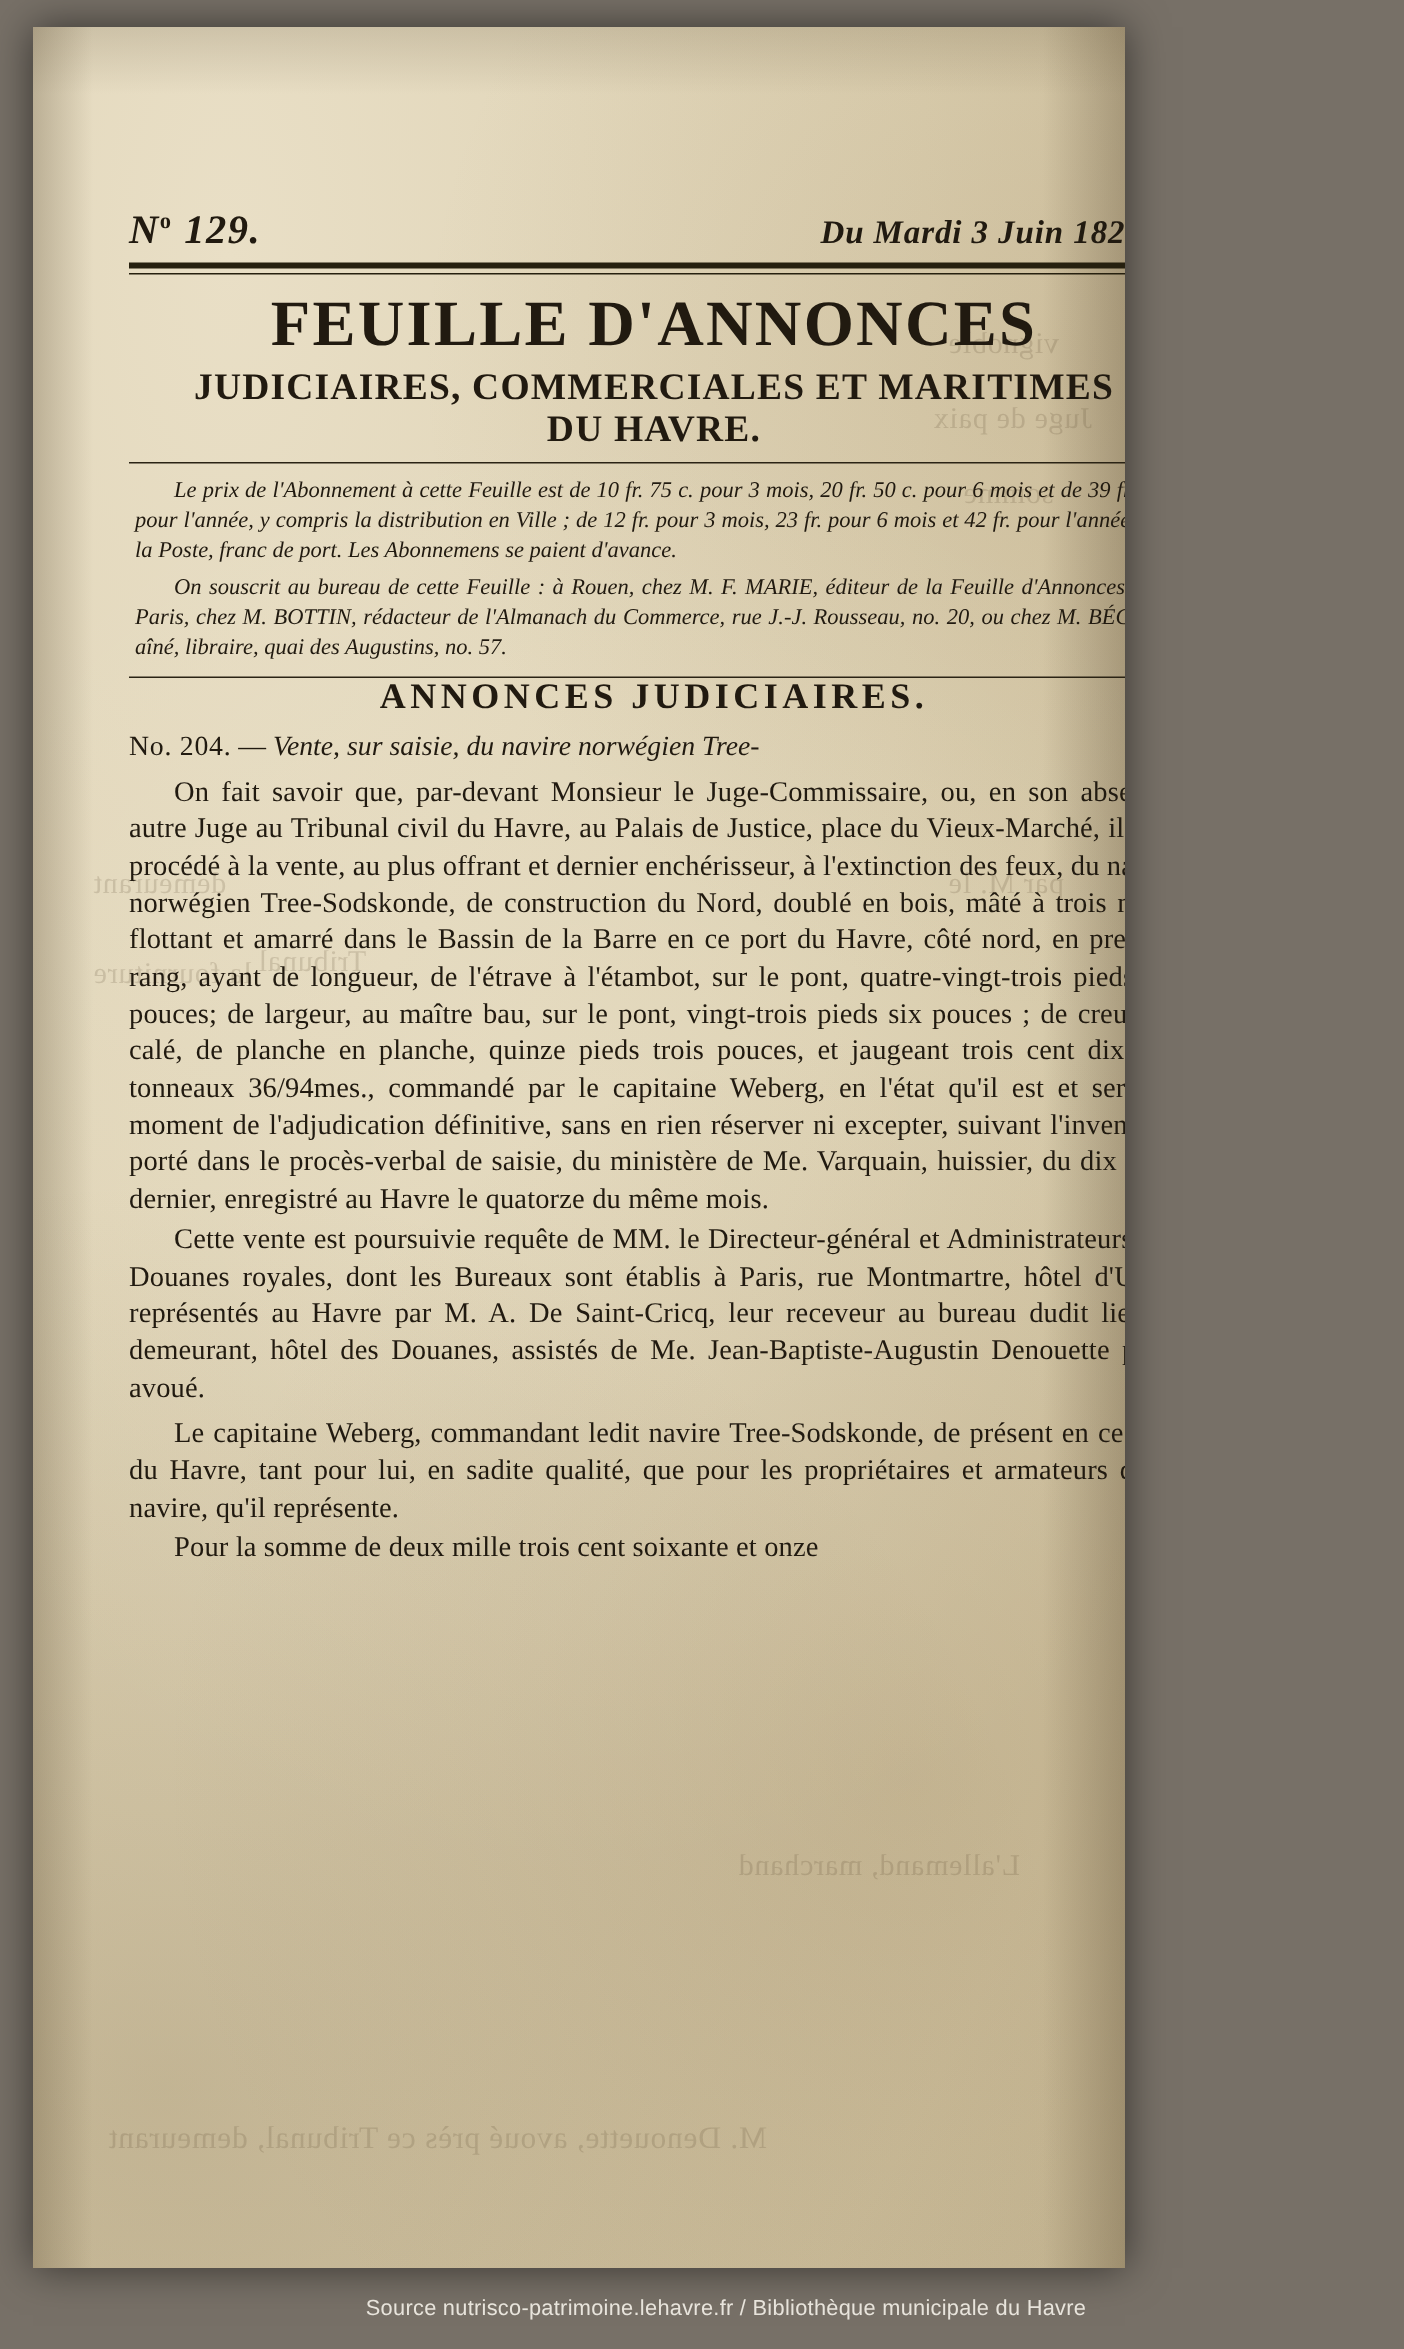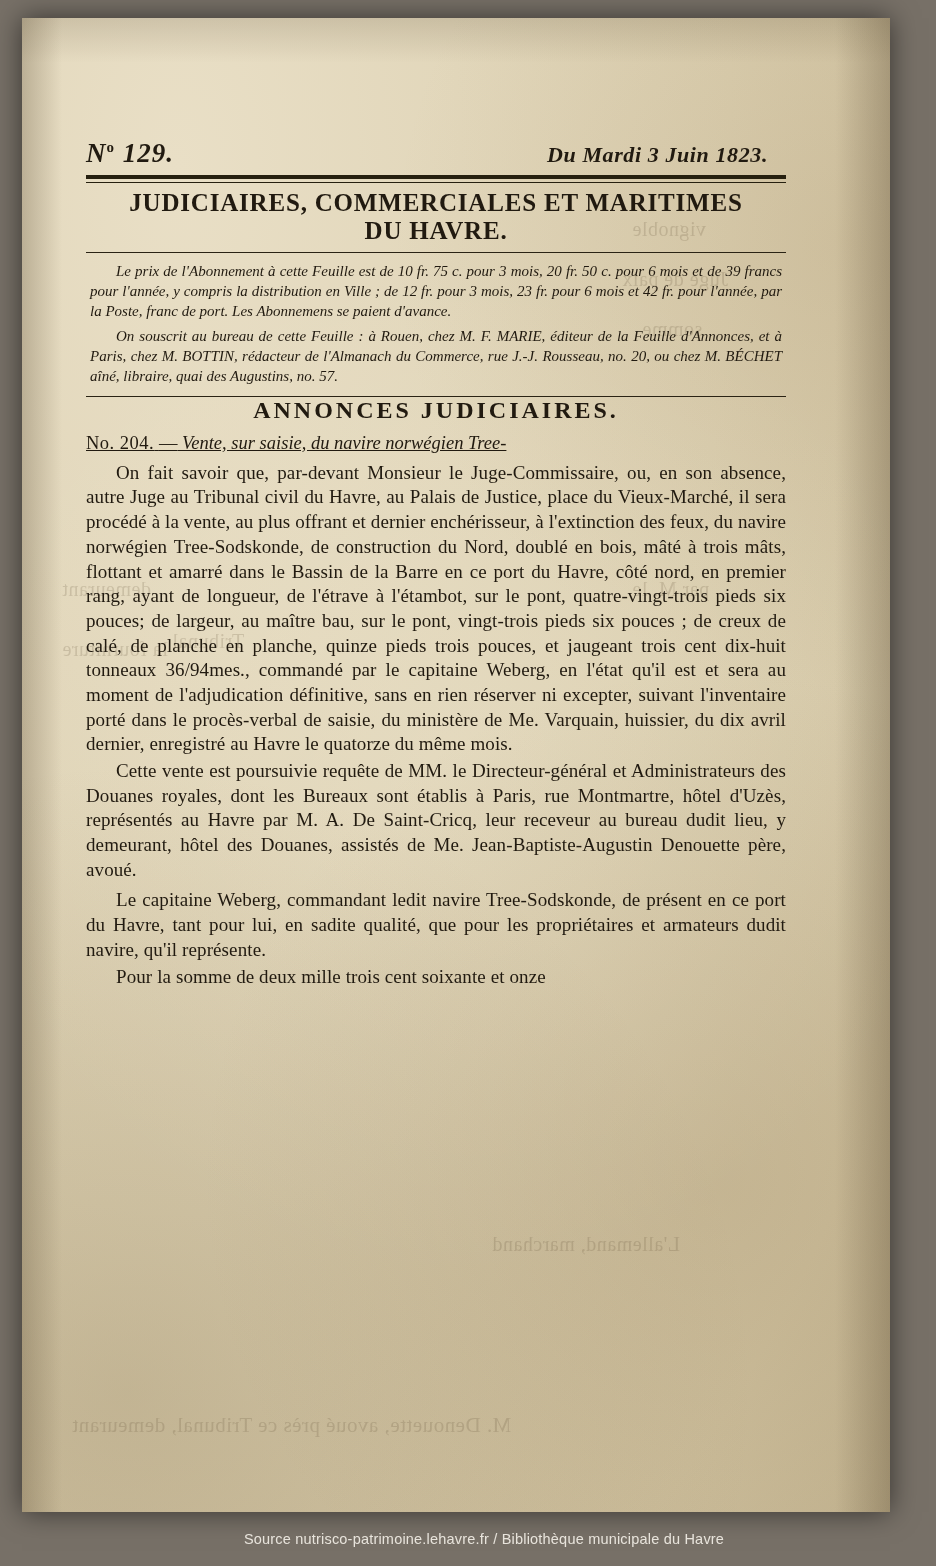--- a/index.html
+++ b/index.html
@@ -13,21 +13,21 @@
     font-family: "Liberation Serif", serif;
     overflow: hidden;
     position: relative;
   }
 
   
   #page {
     position: absolute;
     left: 22px;
     top: 18px;
-    width: 868px;
+    width: 728px;
     height: 1494px;
     background:
       radial-gradient(ellipse at 18% 10%, #e9dfc6 0%, #e2d7bb 28%, #dbcfb0 55%, #cfc19f 85%, #c3b491 100%);
     box-shadow: 0 0 26px rgba(0,0,0,0.55);
     overflow: hidden;
   }
   
   #page::before {
     content: "";
     position: absolute;
@@ -158,21 +158,20 @@
     font-size: 24px;
     font-weight: 700;
     letter-spacing: 3px;
   }
 
   
   .notice-head {
     font-size: 18.5px;
     line-height: 1.25;
     margin-top: 8px;
-    text-decoration: underline;
   }
   .notice-head .num { letter-spacing: 0.5px; }
   .notice-head .it { font-style: italic; }
   .notice-head .l2 {
     display: block;
     text-align: center;
     margin-right: 40px;
   }
 
   .body-text {
@@ -225,20 +224,21 @@
 
   <div id="content">
 
     <div class="top-line">
       <div class="issue-no"><span>N</span><sup>o</sup> <span>129.</span></div>
       <div class="issue-date">Du Mardi 3 Juin 1823.</div>
     </div>
 
     <div class="rule-double"></div>
 
+    <div class="title-main">FEUILLE D'ANNONCES</div>
     <div class="title-sub">
       <span>JUDICIAIRES, COMMERCIALES ET MARITIMES</span>
       <span class="l2">DU HAVRE.</span>
     </div>
 
 
     <div class="rule-thin"></div>
 
     <div class="subs">
       <p class="ind">Le prix de l'Abonnement à cette Feuille est de 10 fr. 75 c. pour 3 mois, 20 fr. 50 c. pour 6 mois et de 39 francs pour l'année, y compris la distribution en Ville ; de 12 fr. pour 3 mois, 23 fr. pour 6 mois et 42 fr. pour l'année, par la Poste, franc de port. Les Abonnemens se paient d'avance.</p>

